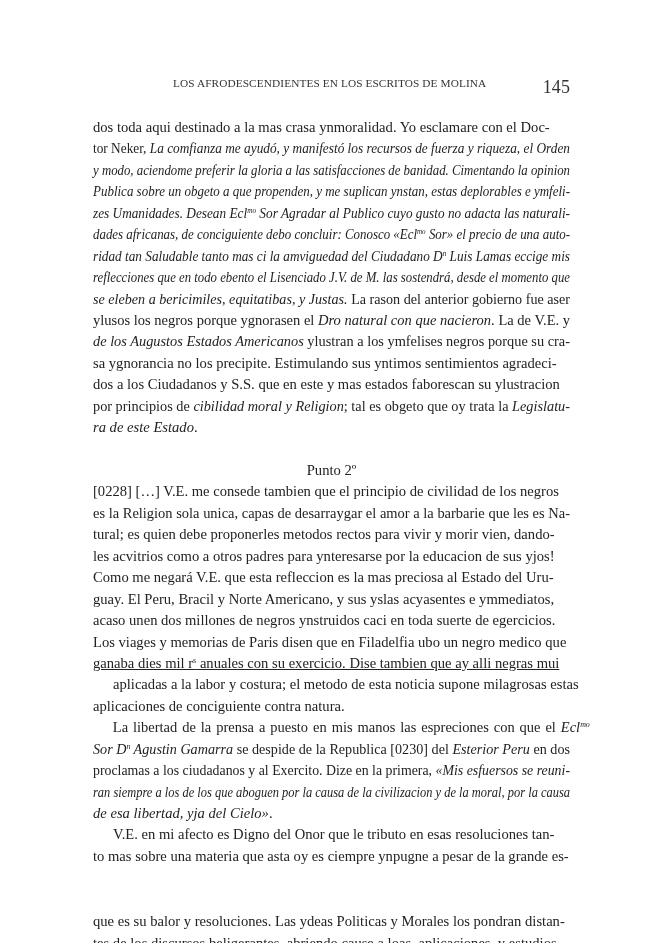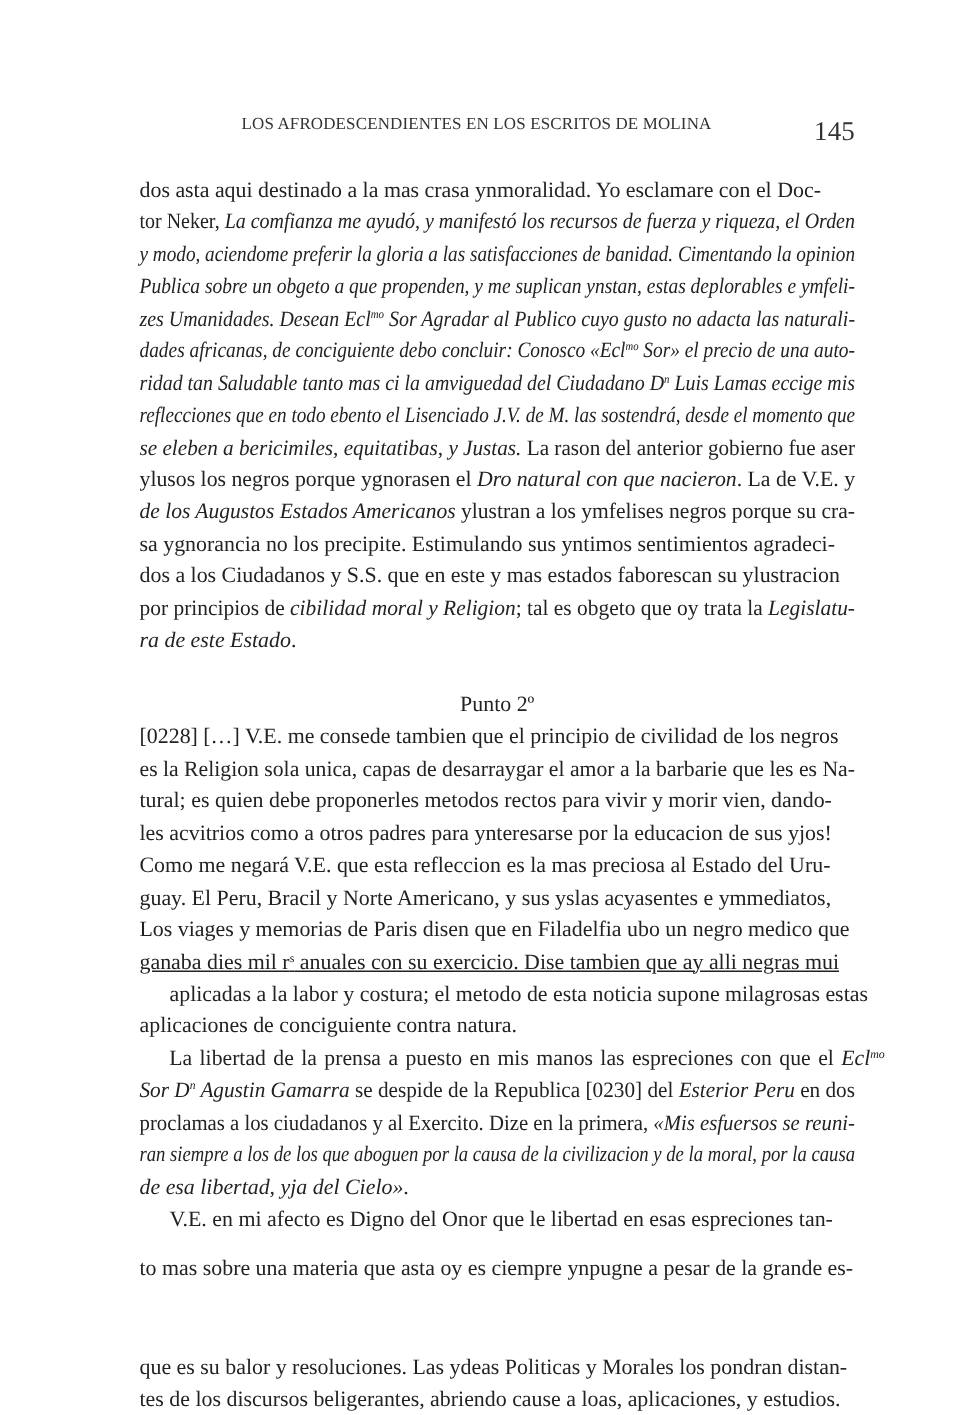--- a/index.html
+++ b/index.html
@@ -4,21 +4,21 @@
   <style>
     html, body { margin: 0; padding: 0; }
     body {
       width: 650px; height: 943px; background: #ffffff; position: relative; overflow: hidden;
       font-family: "Liberation Serif", "DejaVu Serif", serif; color: #222222;
     }
     .header {
       position: absolute; top: 77px; left: 93px; width: 477px; height: 18px;
       font-size: 11.3px; letter-spacing: 0.1px; color: #333;
     }
-    .header .running-title { position: absolute; left: 68px; top: 0; }
+    .header .running-title { position: absolute; left: 80px; top: 0; }
     .header .page-num { position: absolute; right: 0; top: 0; font-size: 18px; }
     .body-text {
       position: absolute; top: 117px; left: 93px; width: 477px;
       font-size: 14.6px; line-height: 21.45px;
     }
     .line { display: block; white-space: nowrap; height: 21.45px; text-align: justify; text-align-last: justify; }
     .line.last { text-align-last: left; }
     .line.indent { padding-left: 20px; }
     .line.center { text-align: center; text-align-last: center; }
     .line.gap { height: 21.45px; }
@@ -29,21 +29,21 @@
 <body>
 
 <div class="header">
   <span class="running-title">LOS AFRODESCENDIENTES EN LOS ESCRITOS DE MOLINA</span>
   <span class="page-num">145</span>
 </div>
 
 <div class="body-text">
 
   <div>
-    <span class="line" style="word-spacing: 0px; text-align-last: left;">dos asta aqui destinado a la mas crasa ynmoralidad. Yo esclamare con el Doc-</span>
+    <span class="line" style="word-spacing: 0px; text-align-last: left;">dos toda aqui destinado a la mas crasa ynmoralidad. Yo esclamare con el Doc-</span>
     <span class="line" style="transform-origin: left center; transform: scaleX(0.9123); width: 522.828px;"><span>tor Neker, </span><i>La comfianza me ayudó, y manifestó los recursos de fuerza y riqueza, el Orden</i></span>
     <span class="line" style="transform-origin: left center; transform: scaleX(0.8771); width: 543.844px;"><i>y modo, aciendome preferir la gloria a las satisfacciones de banidad. Cimentando la opinion</i></span>
     <span class="line" style="transform-origin: left center; transform: scaleX(0.8893); width: 536.359px;"><i>Publica sobre un obgeto a que propenden, y me suplican ynstan, estas deplorables e ymfeli-</i></span>
     <span class="line" style="transform-origin: left center; transform: scaleX(0.9098); width: 524.312px;"><i><span>zes Umanidades. Desean Ecl</span><sup>mo</sup><span> Sor Agradar al Publico cuyo gusto no adacta las naturali-</span></i></span>
     <span class="line" style="transform-origin: left center; transform: scaleX(0.8843); width: 539.391px;"><i><span>dades africanas, de conciguiente debo concluir: Conosco «Ecl</span><sup>mo</sup><span> Sor» el precio de una auto-</span></i></span>
     <span class="line" style="transform-origin: left center; transform: scaleX(0.908); width: 525.312px;"><i><span>ridad tan Saludable tanto mas ci la amviguedad del Ciudadano D</span><sup>n</sup><span> Luis Lamas eccige mis</span></i></span>
     <span class="line" style="transform-origin: left center; transform: scaleX(0.875); width: 545.125px;"><i>reflecciones que en todo ebento el Lisenciado J.V. de M. las sostendrá, desde el momento que</i></span>
     <span class="line" style="transform-origin: left center; transform: scaleX(0.9679); width: 492.812px;"><i>se eleben a bericimiles, equitatibas, y Justas.</i><span> La rason del anterior gobierno fue aser</span></span>
     <span class="line" style="transform-origin: left center; transform: scaleX(0.9948); width: 479.516px;"><span>ylusos los negros porque ygnorasen el </span><i>Dro natural con que nacieron</i><span>. La de V.E. y</span></span>
     <span class="line" style="transform-origin: left center; transform: scaleX(0.9834); width: 485.062px;"><i>de los Augustos Estados Americanos</i><span> ylustran a los ymfelises negros porque su cra-</span></span>
@@ -57,33 +57,34 @@
 
   <span class="line center">Punto 2º</span>
 
   <div>
     <span class="line" style="word-spacing: 0px; text-align-last: left;">[0228] […] V.E. me consede tambien que el principio de civilidad de los negros</span>
     <span class="line" style="transform-origin: left center; transform: scaleX(0.9917); width: 480.984px;">es la Religion sola unica, capas de desarraygar el amor a la barbarie que les es Na-</span>
     <span class="line" style="word-spacing: 0px; text-align-last: left;">tural; es quien debe proponerles metodos rectos para vivir y morir vien, dando-</span>
     <span class="line" style="word-spacing: 0px; text-align-last: left; font-family: Liberation Serif, serif;">les acvitrios como a otros padres para ynteresarse por la educacion de sus yjos!</span>
     <span class="line" style="word-spacing: 0px; text-align-last: left;">Como me negará V.E. que esta refleccion es la mas preciosa al Estado del Uru-</span>
     <span class="line" style="word-spacing: 0px; text-align-last: left;">guay. El Peru, Bracil y Norte Americano, y sus yslas acyasentes e ymmediatos,</span>
+    <span class="line" style="word-spacing: 0px; text-align-last: left;">acaso unen dos millones de negros ynstruidos caci en toda suerte de egercicios.</span>
     <span class="line" style="word-spacing: 0px; text-align-last: left;">Los viages y memorias de Paris disen que en Filadelfia ubo un negro medico que</span>
     <span class="line" style="word-spacing: 0px; text-align-last: left; text-decoration: underline;"><span>ganaba dies mil r</span><sup>s</sup><span> anuales con su exercicio. Dise tambien que ay alli negras mui</span></span>
     <span class="line" style="word-spacing: 0px; text-align-last: left; margin-left: 20px;">aplicadas a la labor y costura; el metodo de esta noticia supone milagrosas estas</span>
     <span class="line last">aplicaciones de conciguiente contra natura.</span>
   </div>
 
   <div>
     <span class="line indent" style="transform-origin: left center; transform: scaleX(0.9917); width: 480.996px;"><span>La libertad de la prensa a puesto en mis manos las espreciones con que el </span><i><span>Ecl</span><sup>mo</sup></i></span>
     <span class="line" style="transform-origin: left center; transform: scaleX(0.9699); width: 491.797px;"><i><span>Sor D</span><sup>n</sup><span> Agustin Gamarra</span></i><span> se despide de la Republica [0230] del </span><i>Esterior Peru</i><span> en dos</span></span>
     <span class="line" style="transform-origin: left center; transform: scaleX(0.9487); width: 502.797px;"><span>proclamas a los ciudadanos y al Exercito. Dize en la primera, </span><i>«Mis esfuersos se reuni-</i></span>
     <span class="line" style="transform-origin: left center; transform: scaleX(0.853); width: 559.234px;"><i>ran siempre a los de los que aboguen por la causa de la civilizacion y de la moral, por la causa</i></span>
     <span class="line last"><i>de esa libertad, yja del Cielo»</i><span>.</span></span>
   </div>
 
   <div>
-    <span class="line indent" style="word-spacing: 0px; text-align-last: left;">V.E. en mi afecto es Digno del Onor que le libertad en esas espreciones tan-</span>
-    <span class="line" style="word-spacing: 0px; text-align-last: left; margin-top: 12px;">to mas sobre una materia que asta oy es ciempre ynpugne a pesar de la grande es-</span>
+    <span class="line indent" style="word-spacing: 0px; text-align-last: left;">V.E. en mi afecto es Digno del Onor que le tributo en esas resoluciones tan-</span>
+    <span class="line" style="word-spacing: 0px; text-align-last: left;">to mas sobre una materia que asta oy es ciempre ynpugne a pesar de la grande es-</span>
     <span class="line" style="word-spacing: 0px; text-align-last: left; margin-top: 44px;">que es su balor y resoluciones. Las ydeas Politicas y Morales los pondran distan-</span>
     <span class="line" style="word-spacing: 0px; text-align-last: left;">tes de los discursos beligerantes, abriendo cause a loas, aplicaciones, y estudios.</span>
   </div>
 </div>
 
 </body></html>

